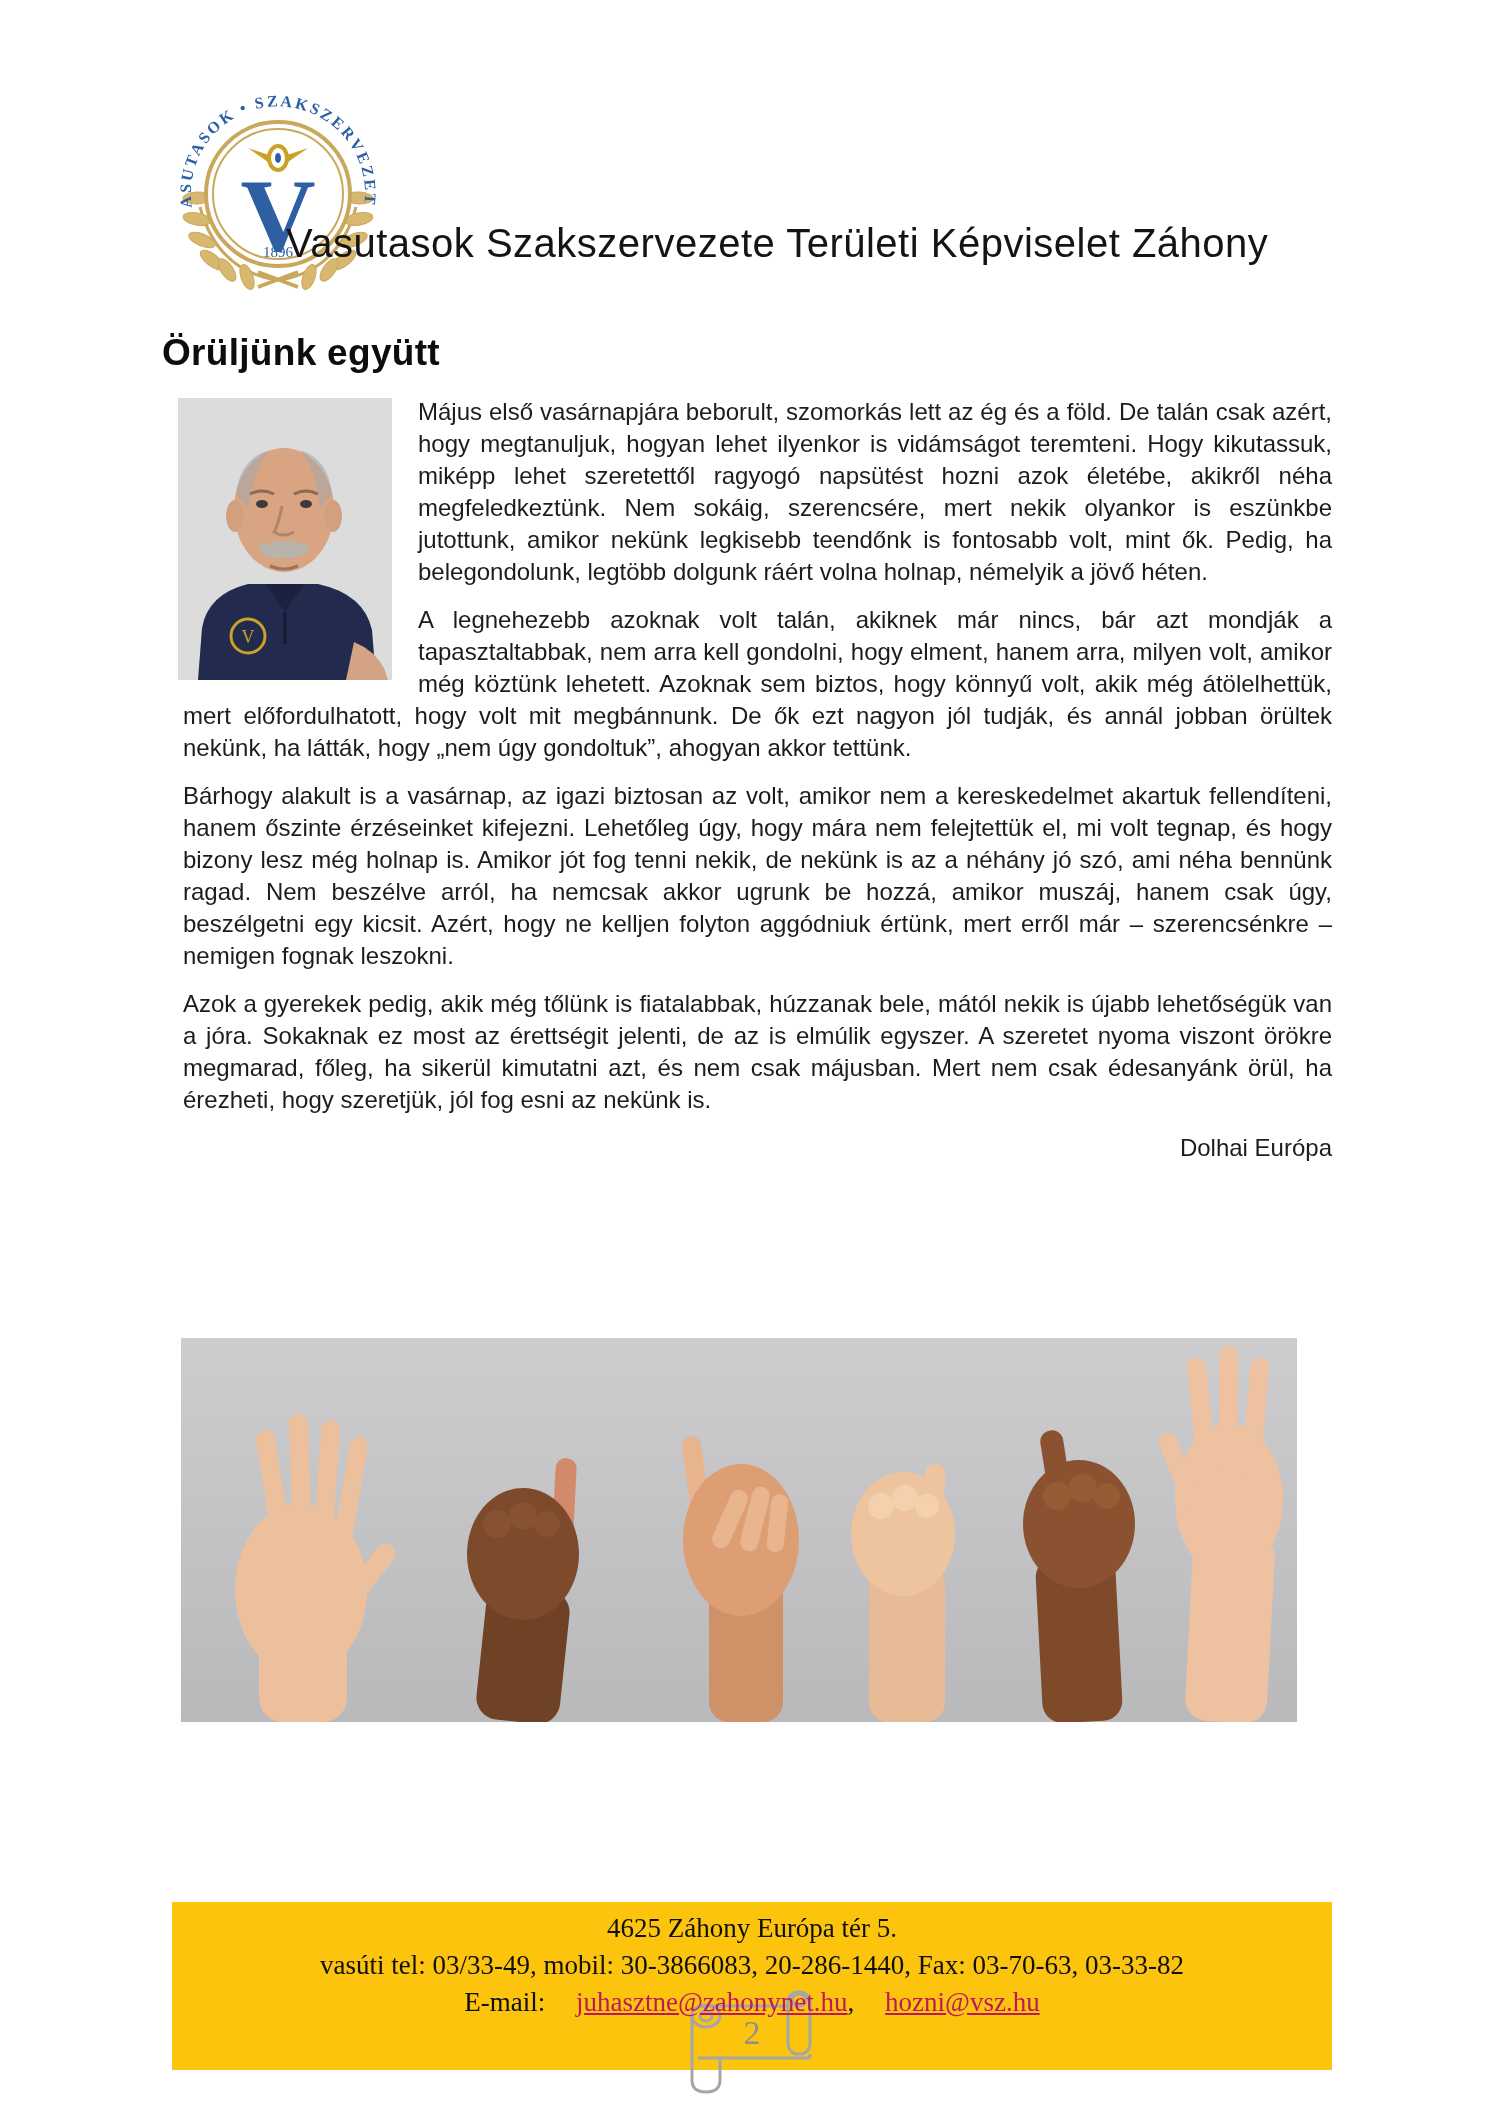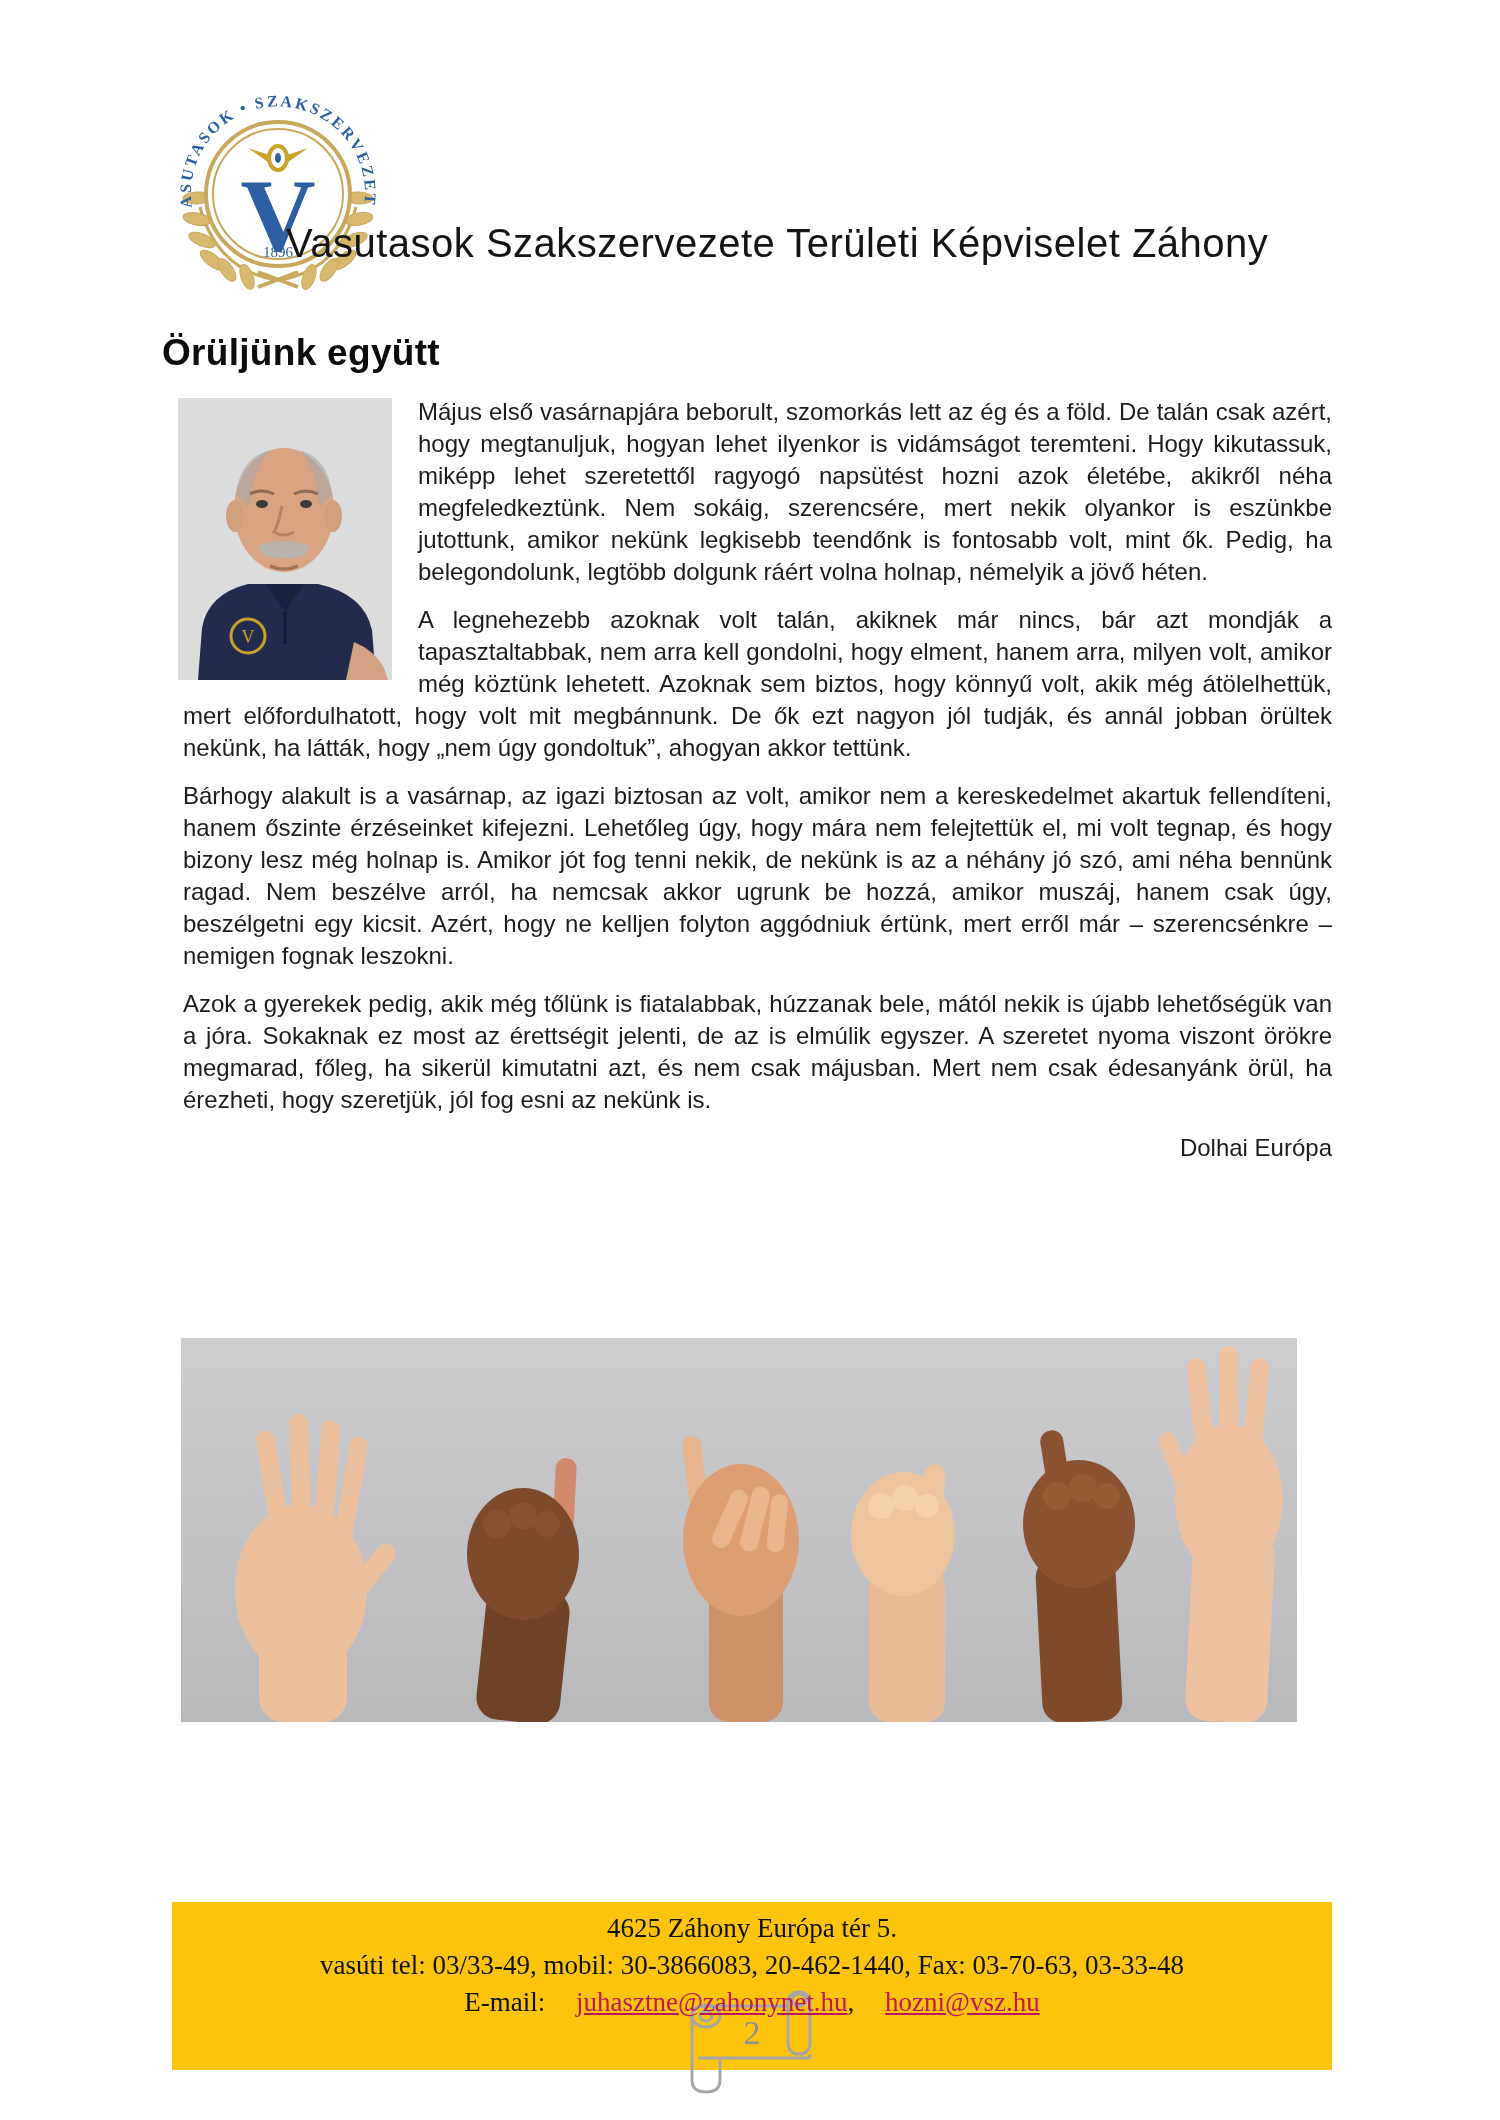--- a/index.html
+++ b/index.html
@@ -175,21 +175,21 @@
       <rect x="1012" y="20" width="19" height="136" rx="9" transform="rotate(-6 1021 88)"></rect>
       <rect x="1038" y="8" width="19" height="148" rx="9" transform="rotate(0 1047 82)"></rect>
       <rect x="1064" y="20" width="19" height="138" rx="9" transform="rotate(5 1073 89)"></rect>
       <rect x="990" y="92" width="18" height="84" rx="9" transform="rotate(-22 999 134)"></rect>
     </g>
   </svg>
 
   <div class="footer-bar" id="footerBar" style="background: rgb(253, 196, 13);">
     <div class="inner">
       <div>4625 Záhony Európa tér 5.</div>
-      <div>vasúti tel: 03/33-49, mobil: 30-3866083, 20-462-1440, Fax: 03-70-63, 03-33-48</div>
+      <div>vasúti tel: 03/33-49, mobil: 30-3866083, 20-286-1440, Fax: 03-70-63, 03-33-82</div>
       <div>
         <span>E-mail: </span><a href="#">juhasztne@zahonynet.hu</a><span>, </span><a href="#">hozni@vsz.hu</a>
       </div>
     </div>
   </div>
 
   <svg class="scroll-badge" viewBox="0 0 150 110">
     <g fill="none" stroke="#a6a6a6" stroke-width="3">
       <rect x="112" y="4" width="22" height="62" rx="10"></rect>
       <ellipse cx="123" cy="12" rx="7" ry="6"></ellipse>

